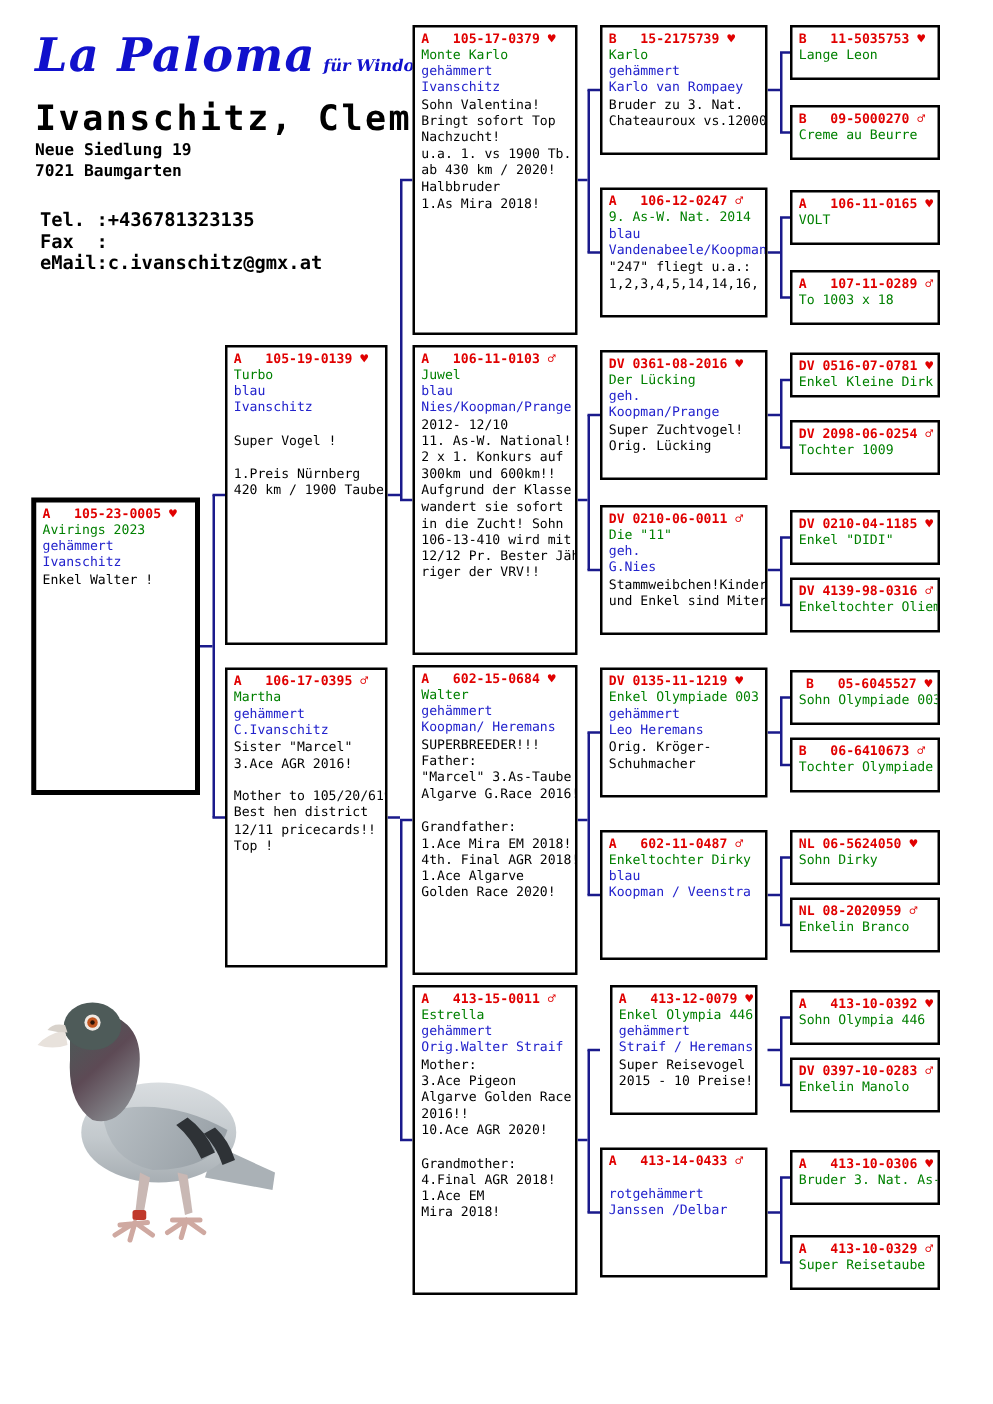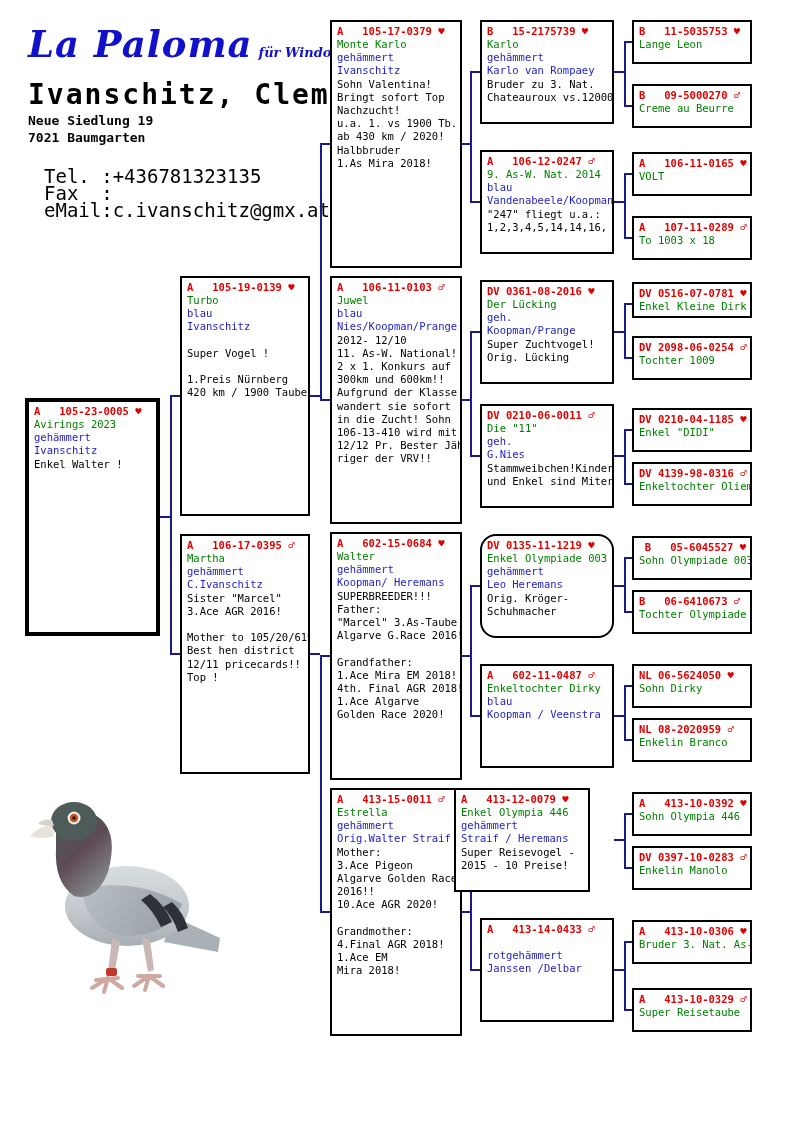--- a/index.html
+++ b/index.html
@@ -27,22 +27,22 @@
     position:absolute;left:28px;top:78px;
     font-size:28px;font-weight:bold;color:#000;
     letter-spacing:2px;white-space:nowrap;
   }
   .addr{
     position:absolute;left:28px;top:112px;
     font-size:13px;font-weight:bold;color:#000;
     line-height:17px;white-space:pre;
   }
   .contact{
-    position:absolute;left:44px;top:168px;
-    font-size:19px;font-weight:normal;color:#000;
+    position:absolute;left:32px;top:168px;
+    font-size:15px;font-weight:bold;color:#000;
     line-height:17px;white-space:pre;
   }
 
   
   .box{
     position:absolute;
     background:#ffffff;
     border:2px solid #000000;
     box-sizing:border-box;
     overflow:hidden;
@@ -261,35 +261,35 @@
         <div class="ln">Orig. Lücking</div>
       </div>
       <div class="box" style="left: 480px; top: 404px; width: 134px; height: 104px;">
         <div class="ring">DV 0210-06-0011 ♂</div>
         <div class="ln green">Die "11"</div>
         <div class="ln blue">geh.</div>
         <div class="ln blue">G.Nies</div>
         <div class="ln">Stammweibchen!Kinder</div>
         <div class="ln">und Enkel sind Miter</div>
       </div>
-      <div class="box" style="left: 480px; top: 534px; width: 134px; height: 104px; border-radius: 16px;">
+      <div class="box" style="left: 480px; top: 534px; width: 134px; height: 104px;">
         <div class="ring">DV 0135-11-1219 ♥</div>
         <div class="ln green">Enkel Olympiade 003</div>
         <div class="ln blue">gehämmert</div>
         <div class="ln blue">Leo Heremans</div>
         <div class="ln">Orig. Kröger-</div>
         <div class="ln">Schuhmacher</div>
       </div>
       <div class="box" style="left: 480px; top: 664px; width: 134px; height: 104px;">
         <div class="ring">A   602-11-0487 ♂</div>
         <div class="ln green">Enkeltochter Dirky</div>
         <div class="ln blue">blau</div>
         <div class="ln blue">Koopman / Veenstra</div>
       </div>
-      <div class="box" style="left: 454px; top: 788px; width: 136px; height: 104px;">
+      <div class="box" style="left: 488px; top: 788px; width: 118px; height: 104px;">
         <div class="ring">A   413-12-0079 ♥</div>
         <div class="ln green">Enkel Olympia 446</div>
         <div class="ln blue">gehämmert</div>
         <div class="ln blue">Straif / Heremans</div>
         <div class="ln">Super Reisevogel -</div>
         <div class="ln">2015 - 10 Preise!</div>
       </div>
       <div class="box" style="left: 480px; top: 918px; width: 134px; height: 104px;">
         <div class="ring">A   413-14-0433 ♂</div>
         <div class="ln">&nbsp;</div>

